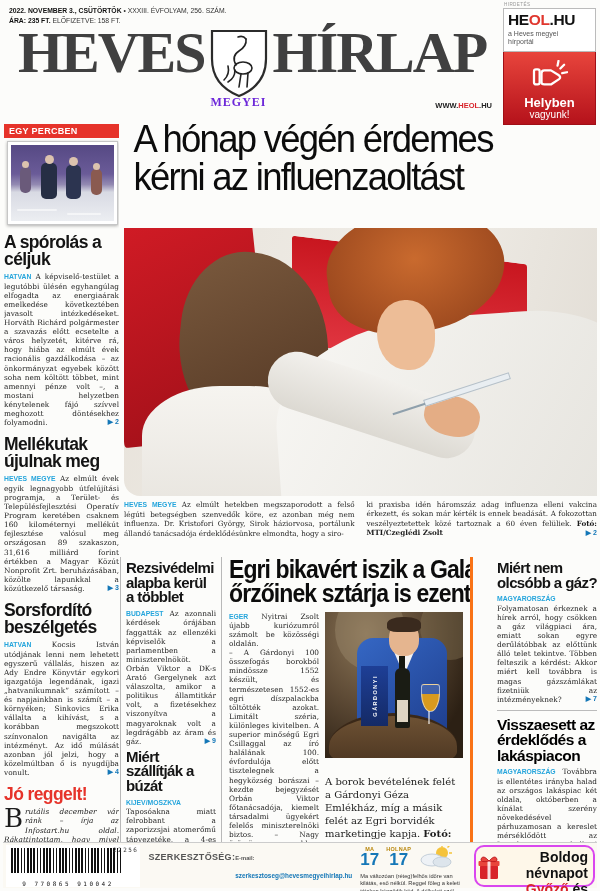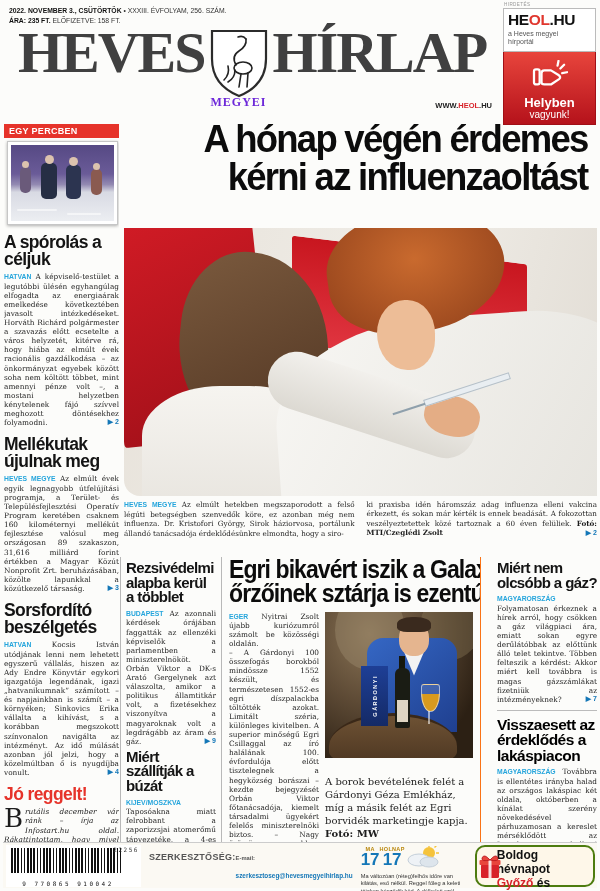--- a/index.html
+++ b/index.html
@@ -20,21 +20,21 @@
   .ad-label{font-size:4.6px;color:#999;margin:0 0 1px 1px;letter-spacing:.4px;}
   .ad-white{border:1px solid #bbb;background:#fff;padding:3px 4px 4px;}
   .ad-brand{font-size:15.5px;font-weight:bold;letter-spacing:-.4px;color:#111;line-height:1;}
   .ad-brand .red{color:#e0372e;}
   .ad-tag{font-size:7px;color:#555;line-height:1.25;margin-top:2px;}
   .ad-red{background:linear-gradient(#e8453c,#b5121b);height:64px;display:flex;flex-direction:column;align-items:center;justify-content:flex-end;padding:4px 2px 4px;border:1px solid #a00f16;border-top:none;}
   .ad-red .slogan1{color:#fff;font-weight:bold;font-size:13px;line-height:1;}
   .ad-red .slogan2{color:#fff;font-size:10px;line-height:1.15;}
 
   
-  .main-head{position:absolute;left:124px;top:121px;width:473px;text-align:right;font-weight:bold;color:#0c0c0c;}
+  .main-head{position:absolute;left:124px;top:121px;width:473px;text-align:left;font-weight:normal;color:#0c0c0c;}
   .main-head .hl{font-size:38px;line-height:.99;letter-spacing:-1.8px;transform:scaleX(.96);transform-origin:50% 50%;white-space:nowrap;}
 
   
   .leftcol{position:absolute;left:4px;top:124px;width:115px;bottom:48px;overflow:hidden;}
   .badge{height:14px;line-height:14px;background:#e6332a;color:#fff;font-weight:bold;font-size:9px;padding-left:5px;letter-spacing:.3px;}
   .photo-frame{margin:3px 1px 2px 3px;background:#fff;border:1px solid #c6c6c6;box-shadow:0 1px 3px rgba(0,0,0,.3);padding:3px;}
   .skaters{position:relative;height:76px;overflow:hidden;background:linear-gradient(#564984 0%,#6a5b98 38%,#938ab2 52%,#d8dae3 62%,#eceef2 100%);}
   .fig{position:absolute;border-radius:5px;}
   .fig-head{position:absolute;border-radius:50%;background:#dcc3ae;}
   .ice-streak{position:absolute;background:rgba(255,255,255,.55);height:2px;border-radius:2px;}
@@ -52,21 +52,21 @@
   .pm{position:absolute;}
   .caption{position:absolute;left:124px;top:500px;width:473px;display:flex;gap:12px;}
   .caption .col{flex:1;font-family:"DejaVu Serif",serif;font-size:7.2px;line-height:1.3;text-align:justify;color:#1d1d1d;}
   .credit{font-weight:bold;}
 
   
   .midrow{position:absolute;left:120px;top:557px;right:3px;height:287px;display:flex;border-left:1px solid #b8b8b8;padding-left:5px;overflow:hidden;}
   .colA{width:90px;padding-right:5px;border-right:1px solid #b8b8b8;overflow:hidden;}
   .colA .h-sm,.colC .h-sm{font-size:15px;margin:4px 0 4px;}
   .colB{flex:1;padding:0 7px;display:flex;flex-direction:column;overflow:hidden;}
-  .colC{width:100px;padding-left:16px;border-left:1px solid #f97316;overflow:hidden;}
+  .colC{width:100px;padding-left:24px;border-left:3px solid #f97316;overflow:hidden;}
   .feat-h{font-weight:bold;color:#0c0c0c;font-size:25px;line-height:.97;letter-spacing:-1px;}
   .feat-h .hl{transform:scaleX(.92);transform-origin:0 50%;white-space:nowrap;}
   .feat-body{display:flex;gap:6px;margin-top:6px;flex:1;}
   .feat-text{width:90px;overflow:hidden;}
   .feat-right{flex:1;display:flex;flex-direction:column;}
   .winephoto{position:relative;height:146px;overflow:hidden;background:radial-gradient(ellipse at 30% 15%,#8a7456 0%,#5d4a35 40%,#2c2014 80%);}
   .wp{position:absolute;}
   .feat-cap{font-family:"DejaVu Serif",serif;font-size:10px;line-height:1.3;margin-top:17px;color:#1d1d1d;}
   .hr-c{border:none;border-top:1px solid #bbb;margin:6px 0;}
   .h-bold{font-weight:bold;font-size:15.5px;line-height:1;letter-spacing:-.5px;margin:4px 0;color:#000;}
@@ -79,26 +79,26 @@
   .bc-issue{position:absolute;right:2px;top:1px;font-family:"DejaVu Sans Mono",monospace;font-size:6px;letter-spacing:1.5px;color:#333;}
   .edit{flex:1;padding:1px 3px 0;}
   .edit-top{display:flex;justify-content:space-between;align-items:baseline;}
   .edit-title{font-size:9px;font-weight:bold;color:#555;letter-spacing:.3px;}
   .edit-email-label{font-size:5.8px;font-weight:bold;color:#555;}
   .edit-email{font-size:6.4px;font-weight:bold;color:#1477b7;}
   .edit-row{display:flex;justify-content:space-between;align-items:flex-start;line-height:1.05;margin-top:12px;}
   .edit-row .lbl{font-size:5.6px;color:#444;}
   .edit-row .ph{font-size:8.5px;font-weight:bold;color:#1477b7;}
   .weather{width:110px;position:relative;padding-top:1px;}
-  .wx-top{display:flex;align-items:flex-start;}
+  .wx-top{display:flex;align-items:flex-start;gap:7px;}
   .wx-day{text-align:center;}
   .wx-lab{font-size:5.5px;font-weight:bold;color:#b8860b;letter-spacing:.3px;}
   .wx-temp{font-size:17px;font-weight:bold;color:#1477b7;line-height:.95;}
   .wx-text{font-size:5.7px;line-height:1.3;color:#333;margin-top:1px;}
-  .nameday{width:92px;position:relative;border:2px solid #4d7c0f;border-radius:10px;background:#fef7e9;padding:2px 5px 2px 20px;font-weight:bold;font-size:12px;line-height:1.15;color:#111;}
+  .nameday{width:92px;position:relative;border:2px solid #d946ef;border-radius:10px;background:#fef7e9;padding:2px 5px 2px 20px;text-align:right;font-weight:bold;font-size:14px;line-height:1.15;color:#111;}
   .nd-red{color:#d8232a;}
   .gift{position:absolute;left:1px;bottom:1px;}
 </style>
 </head>
 <body>
 
 <div class="page">
 
   <div class="dateline">
     <div><b>2022. NOVEMBER 3., CSÜTÖRTÖK</b><span> • XXXIII. ÉVFOLYAM, 256. SZÁM.</span></div>

